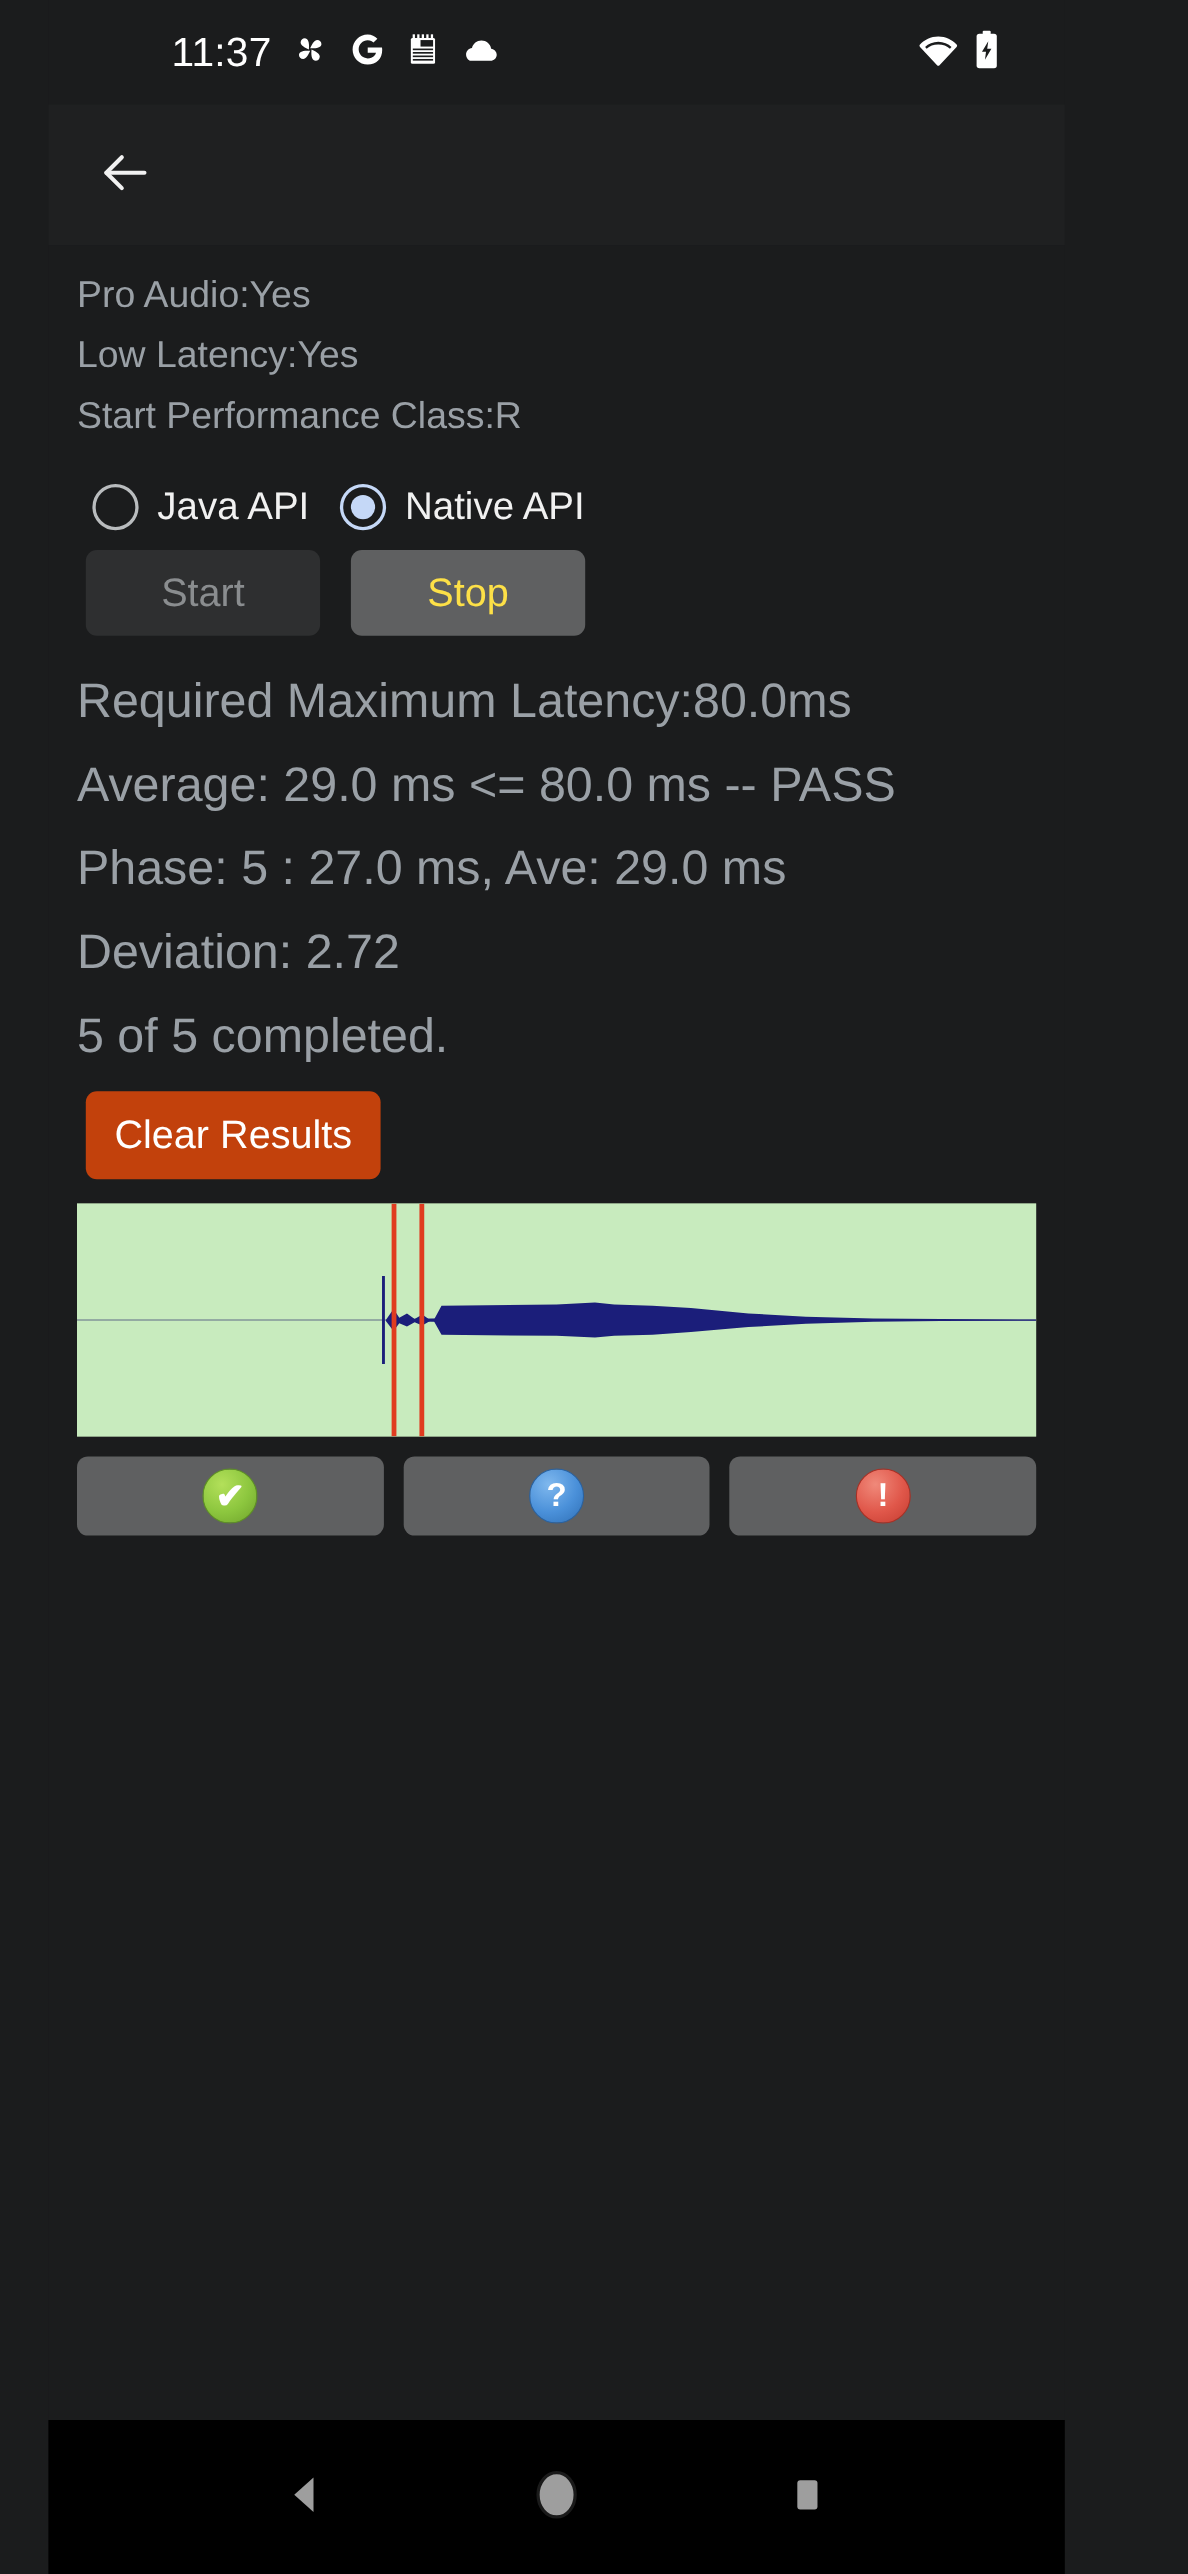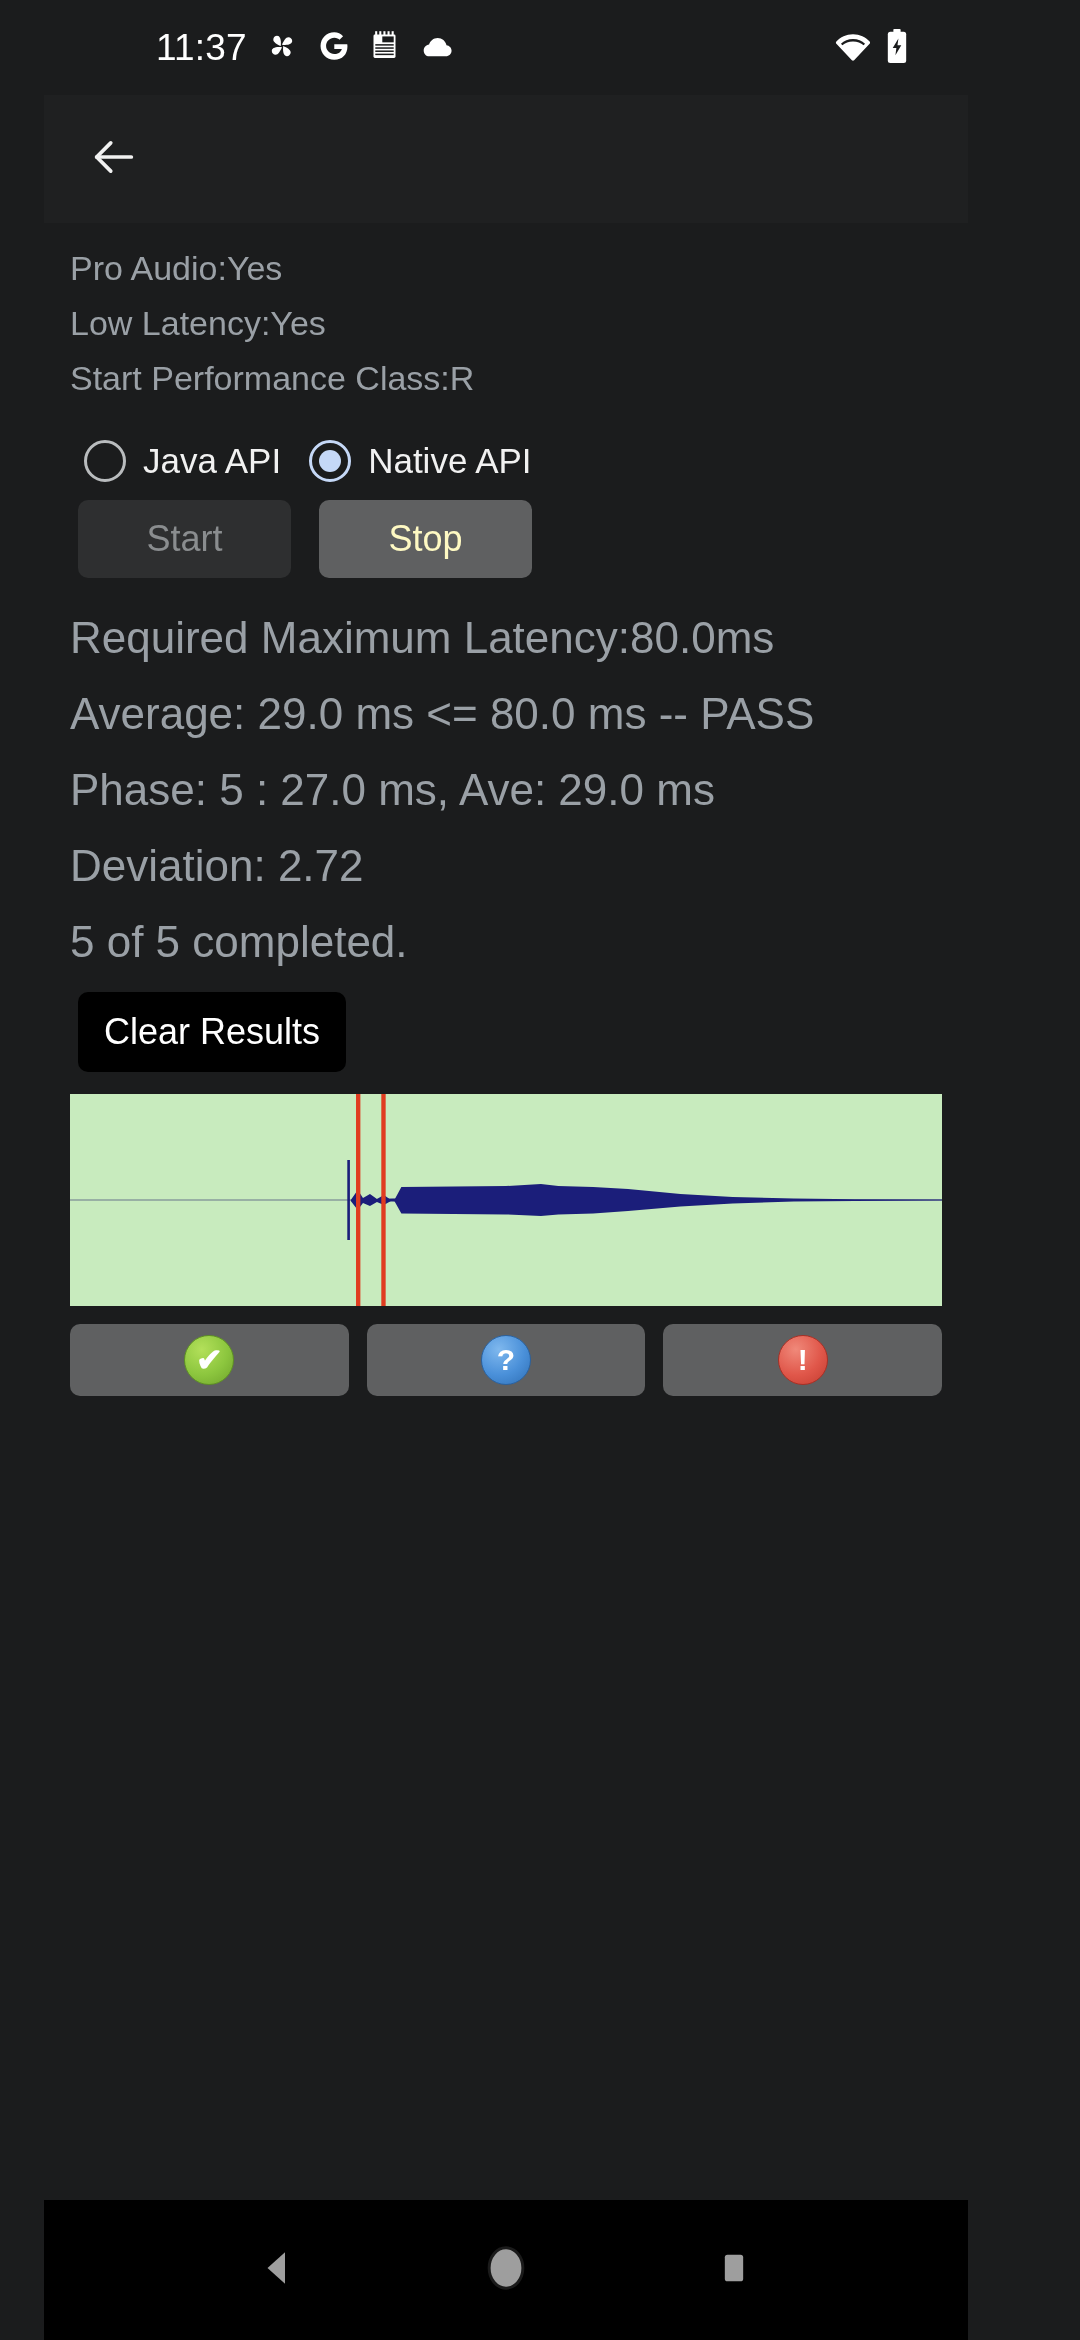--- a/index.html
+++ b/index.html
@@ -153,41 +153,41 @@
     border: none;
     cursor: pointer;
     font-family: "Liberation Sans", sans-serif;
   }
   .btn-disabled {
     background: #2e2f30;
     color: #8a8d8f;
   }
   .btn-enabled {
     background: #5f6061;
-    color: #fef9c3;
+    color: #fde047;
   }
 
   
   .results {
     padding-left: 26px;
     margin-top: 22px;
   }
   .result-line {
     color: #9aa0a6;
     font-size: 44px;
     line-height: 76px;
     white-space: nowrap;
   }
 
   .clear-wrap {
     padding-left: 34px;
     margin-top: 12px;
   }
   .btn-clear {
-    background: #000000;
+    background: #c2410c;
     color: #ffffff;
     height: 80px;
     border-radius: 10px;
     font-size: 36px;
     padding: 0 26px;
     border: none;
     display: inline-flex;
     align-items: center;
     justify-content: center;
     cursor: pointer;

